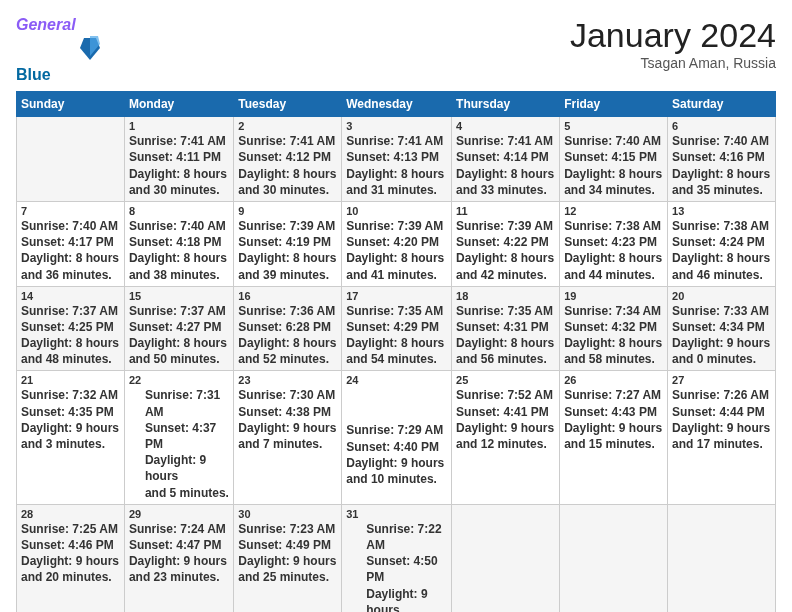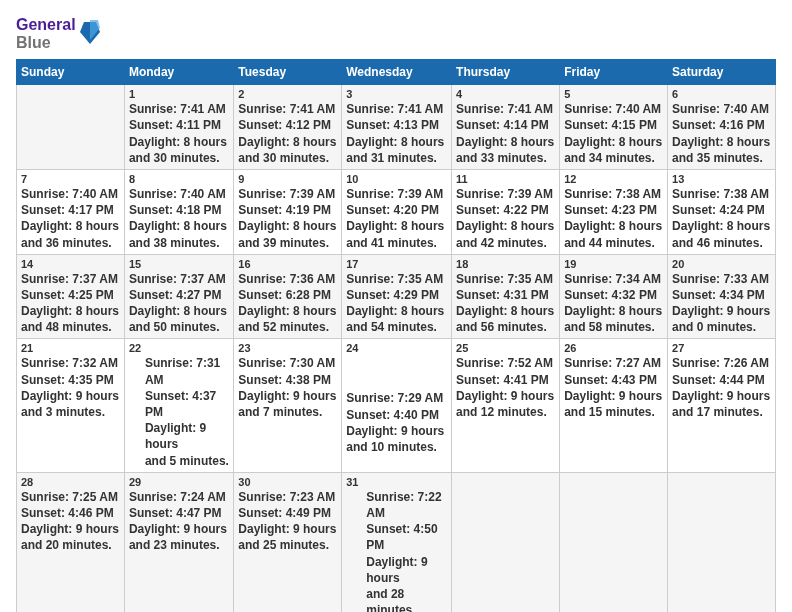--- a/index.html
+++ b/index.html
@@ -28,26 +28,28 @@
       align-items: center;
     }
     .logo-text {
       display: flex;
       flex-direction: column;
       line-height: 1.1;
     }
     .logo-general {
       font-size: 16px;
       font-weight: bold;
-      color: #4c1d95;
+      color: #8b5cf6;
+      font-style: italic;
     }
     .logo-blue {
       font-size: 16px;
       font-weight: bold;
-      color: #737373;
+      color: #0369a1;
+      margin-top: 32px;
     }
     .logo-icon {
       width: 20px;
       height: 28px;
       margin-left: 4px;
       margin-top: -4px;
     }
     .title-block {
       text-align: right;
     }
@@ -113,20 +115,24 @@
     <div class="logo">
       <div class="logo-text">
         <span class="logo-general">General</span>
         <span class="logo-blue">Blue</span>
       </div>
       <svg class="logo-icon" viewBox="0 0 20 28">
         <polygon points="4,4 16,4 20,14 10,26 0,14" fill="#1a6aad"></polygon>
         <polygon points="10,2 18,2 20,10 10,22" fill="#4da6e8" opacity="0.7"></polygon>
       </svg>
     </div>
+    <div class="title-block">
+      <div class="month-title">January 2024</div>
+      <div class="location">Tsagan Aman, Russia</div>
+    </div>
   </div>
 
   <table class="calendar-table">
     <thead>
       <tr>
       <th>Sunday</th>
           <th>Monday</th>
           <th>Tuesday</th>
           <th>Wednesday</th>
           <th>Thursday</th>

